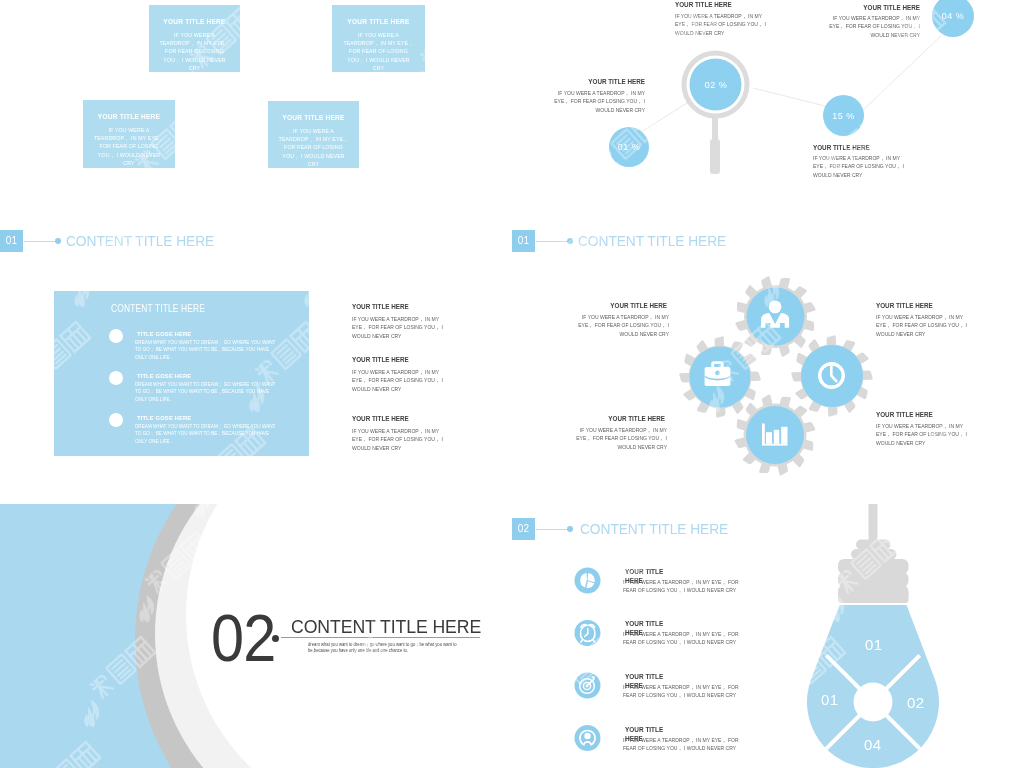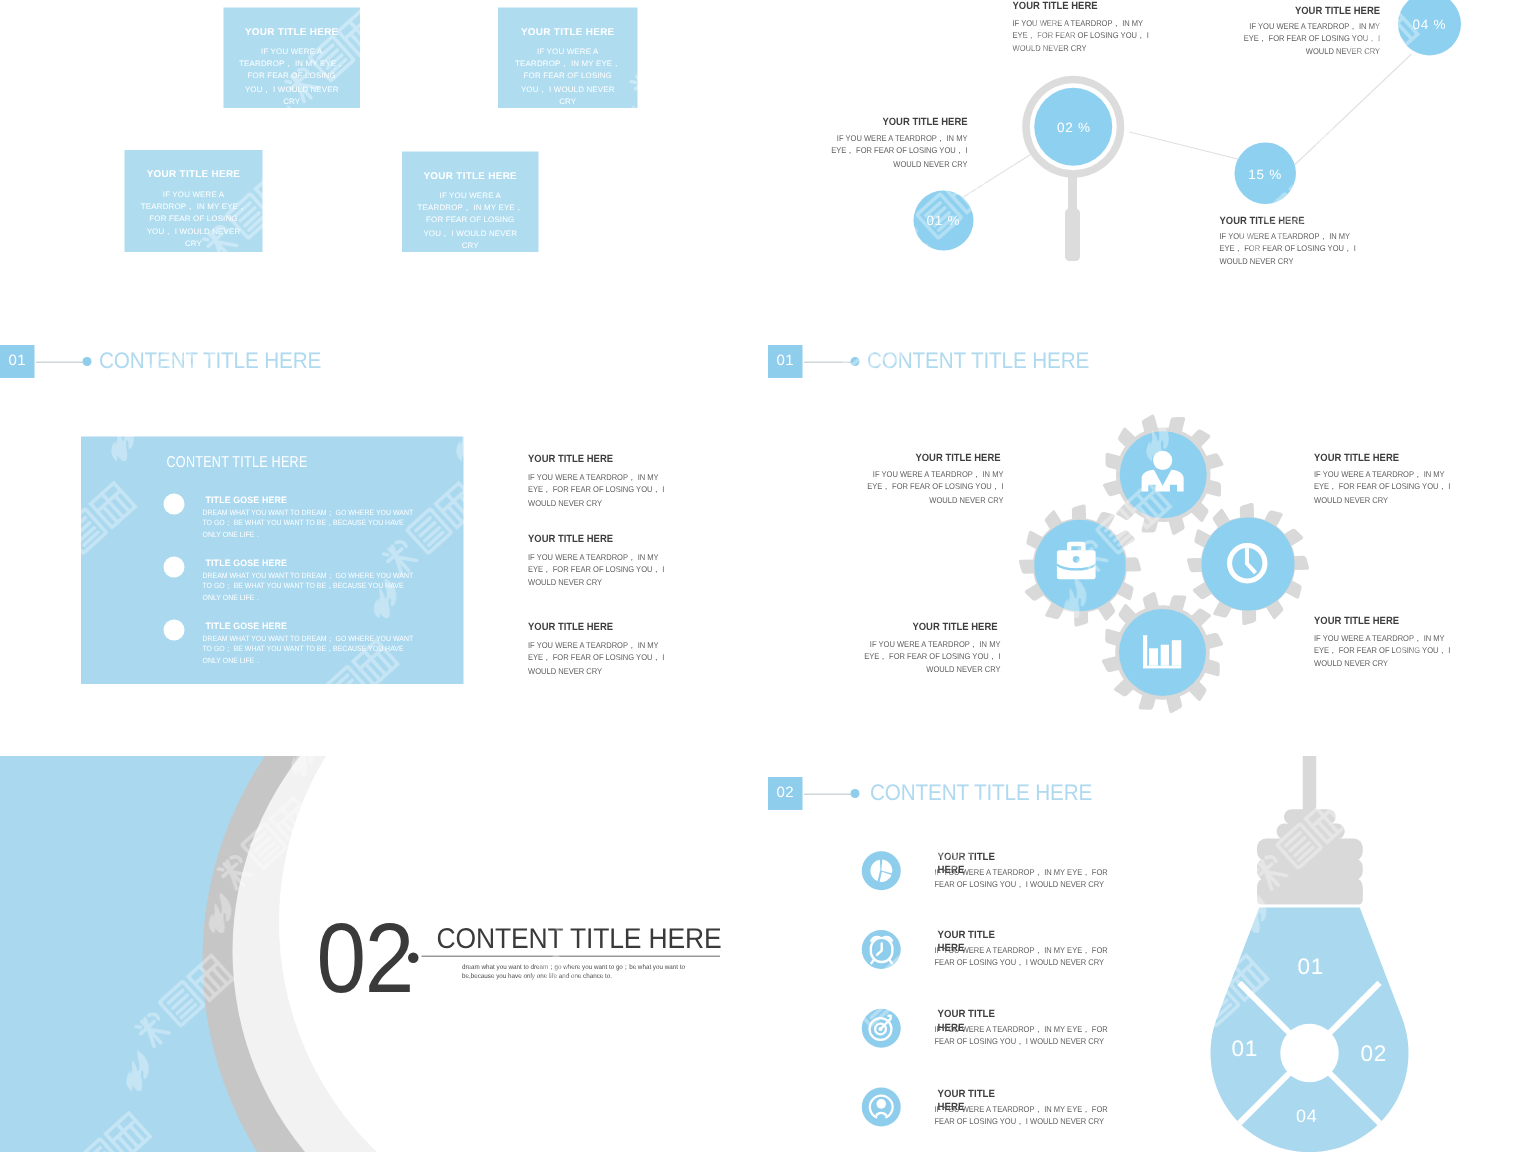--- a/index.html
+++ b/index.html
@@ -197,21 +197,21 @@
         <line x1="361" y1="198" x2="407.7" y2="151.3"></line>
         <line x1="361" y1="198" x2="407.7" y2="244.7"></line>
         <line x1="361" y1="198" x2="314.3" y2="244.7"></line>
       </g>
       <circle cx="361" cy="198" r="19.5" fill="#ffffff"></circle>
     </g>
   </svg>
   <div style="position:absolute;left:353px;top:133px;color:#fff;font-size:15px;font-weight:300;letter-spacing:.5px;line-height:15px;">01</div>
   <div style="position:absolute;left:395px;top:191px;color:#fff;font-size:15px;font-weight:300;letter-spacing:.5px;line-height:15px;">02</div>
   <div style="position:absolute;left:309px;top:188px;color:#fff;font-size:15px;font-weight:300;letter-spacing:.5px;line-height:15px;">01</div>
-  <div style="position:absolute;left:352px;top:233px;color:#fff;font-size:12px;font-weight:300;letter-spacing:.5px;line-height:15px;">04</div>
+  <div style="position:absolute;left:352px;top:233px;color:#fff;font-size:15px;font-weight:300;letter-spacing:.5px;line-height:15px;">04</div>
 
   <svg width="40" height="250" viewBox="0 0 40 250" style="position:absolute;left:62px;top:63px;">
     <g>
       <circle cx="13.5" cy="13.5" r="13" fill="#8ecdec"></circle>
       <g fill="#ffffff">
         <path d="M14.2,6.0 A7.5,7.5 0 0 1 20.6,15.3 L13.5,13.3 Z"></path>
         <path d="M12.6,6.1 A7.5,7.5 0 0 0 11.0,20.5 L12.9,12.6 Z"></path>
         <path d="M12.4,20.9 A7.5,7.5 0 0 0 20.4,16.3 L13.9,14.2 Z"></path>
       </g>
     </g>

